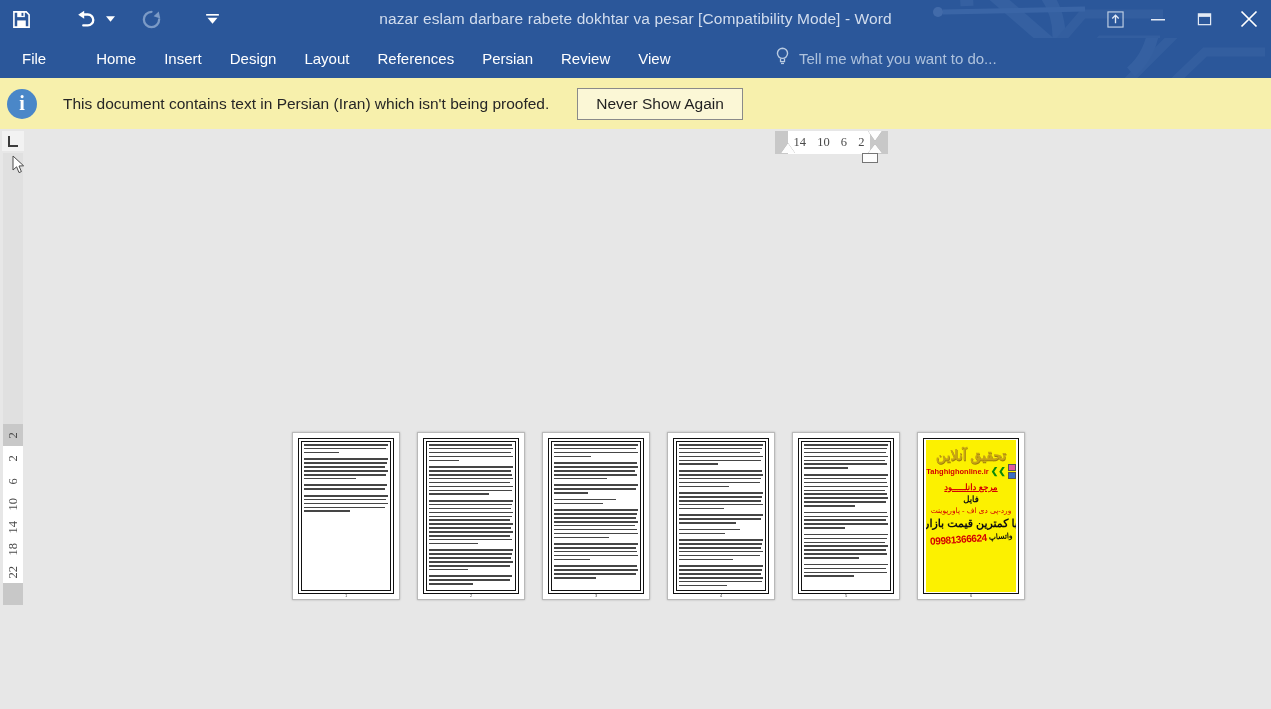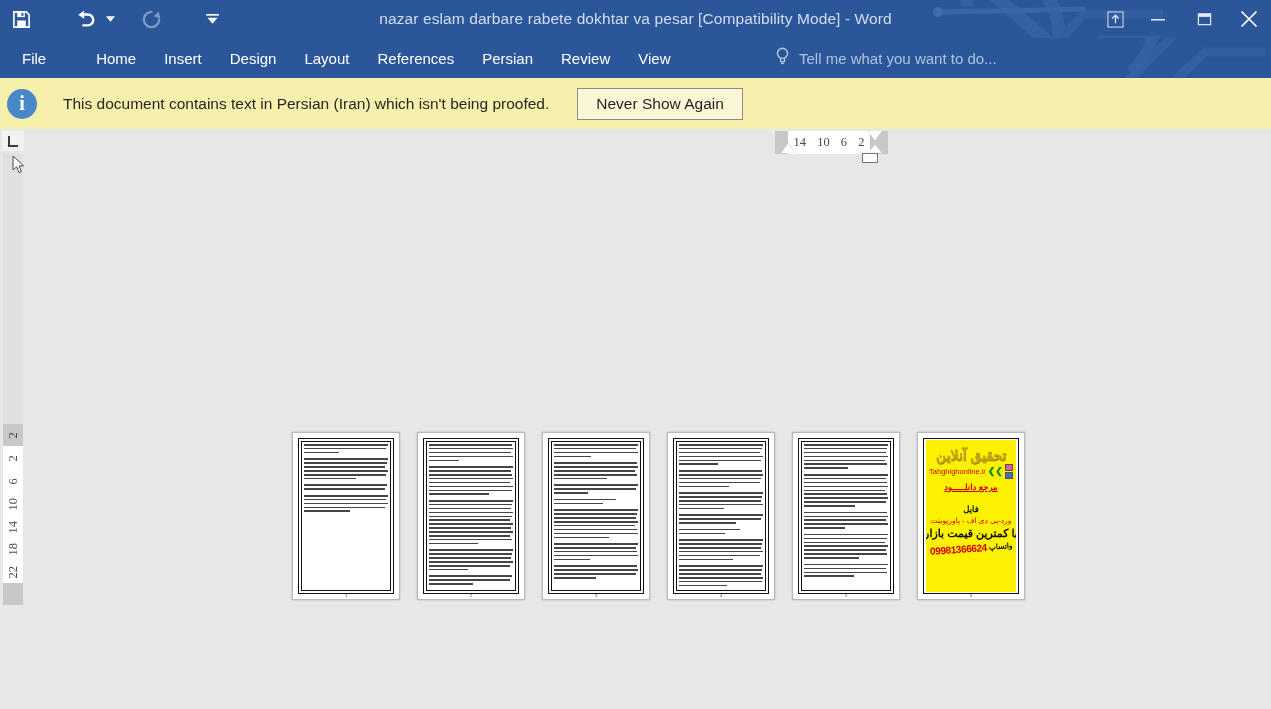--- a/index.html
+++ b/index.html
@@ -215,27 +215,27 @@
     overflow:hidden;
   }
   .ad-title {
     font-size:14px; color:#c8a415; font-weight:bold;
     letter-spacing:-1px; line-height:1;
     margin-top:4px; margin-bottom:2px;
     text-shadow: 0.5px 0.5px 0 #9d7f0a;
     direction:rtl; white-space:nowrap;
   }
   .ad-url-row { display:flex; align-items:center; gap:2px; margin-bottom:3px; }
-  .ad-url { font-size:7.5px; color:#d40000; font-weight:normal; white-space:nowrap; }
+  .ad-url { font-size:7.5px; color:#d40000; font-weight:bold; white-space:nowrap; }
   .ad-arrows { color:#0b8a0b; font-size:9px; line-height:.8; font-weight:bold; }
   .ad-icons { display:flex; flex-direction:column; gap:1px; }
   .ad-ic { width:6px; height:5px; border:.5px solid #555; }
   .ad-marja {
     font-size:8.5px; color:#d40000; font-weight:bold; direction:rtl;
-    margin-bottom:12px; white-space:nowrap; letter-spacing:.3px;text-decoration:underline;
+    margin-bottom:2px; white-space:nowrap; letter-spacing:.3px;text-decoration:underline;
   }
   .ad-fayel {
     font-size:8.5px; color:#111; font-weight:bold; direction:rtl;
     margin-bottom:2px; white-space:nowrap;
   }
   .ad-formats {
     font-size:7.5px; color:#d40000; font-weight:normal; direction:rtl;
     margin-bottom:3px; white-space:nowrap;
   }
   .ad-price {

